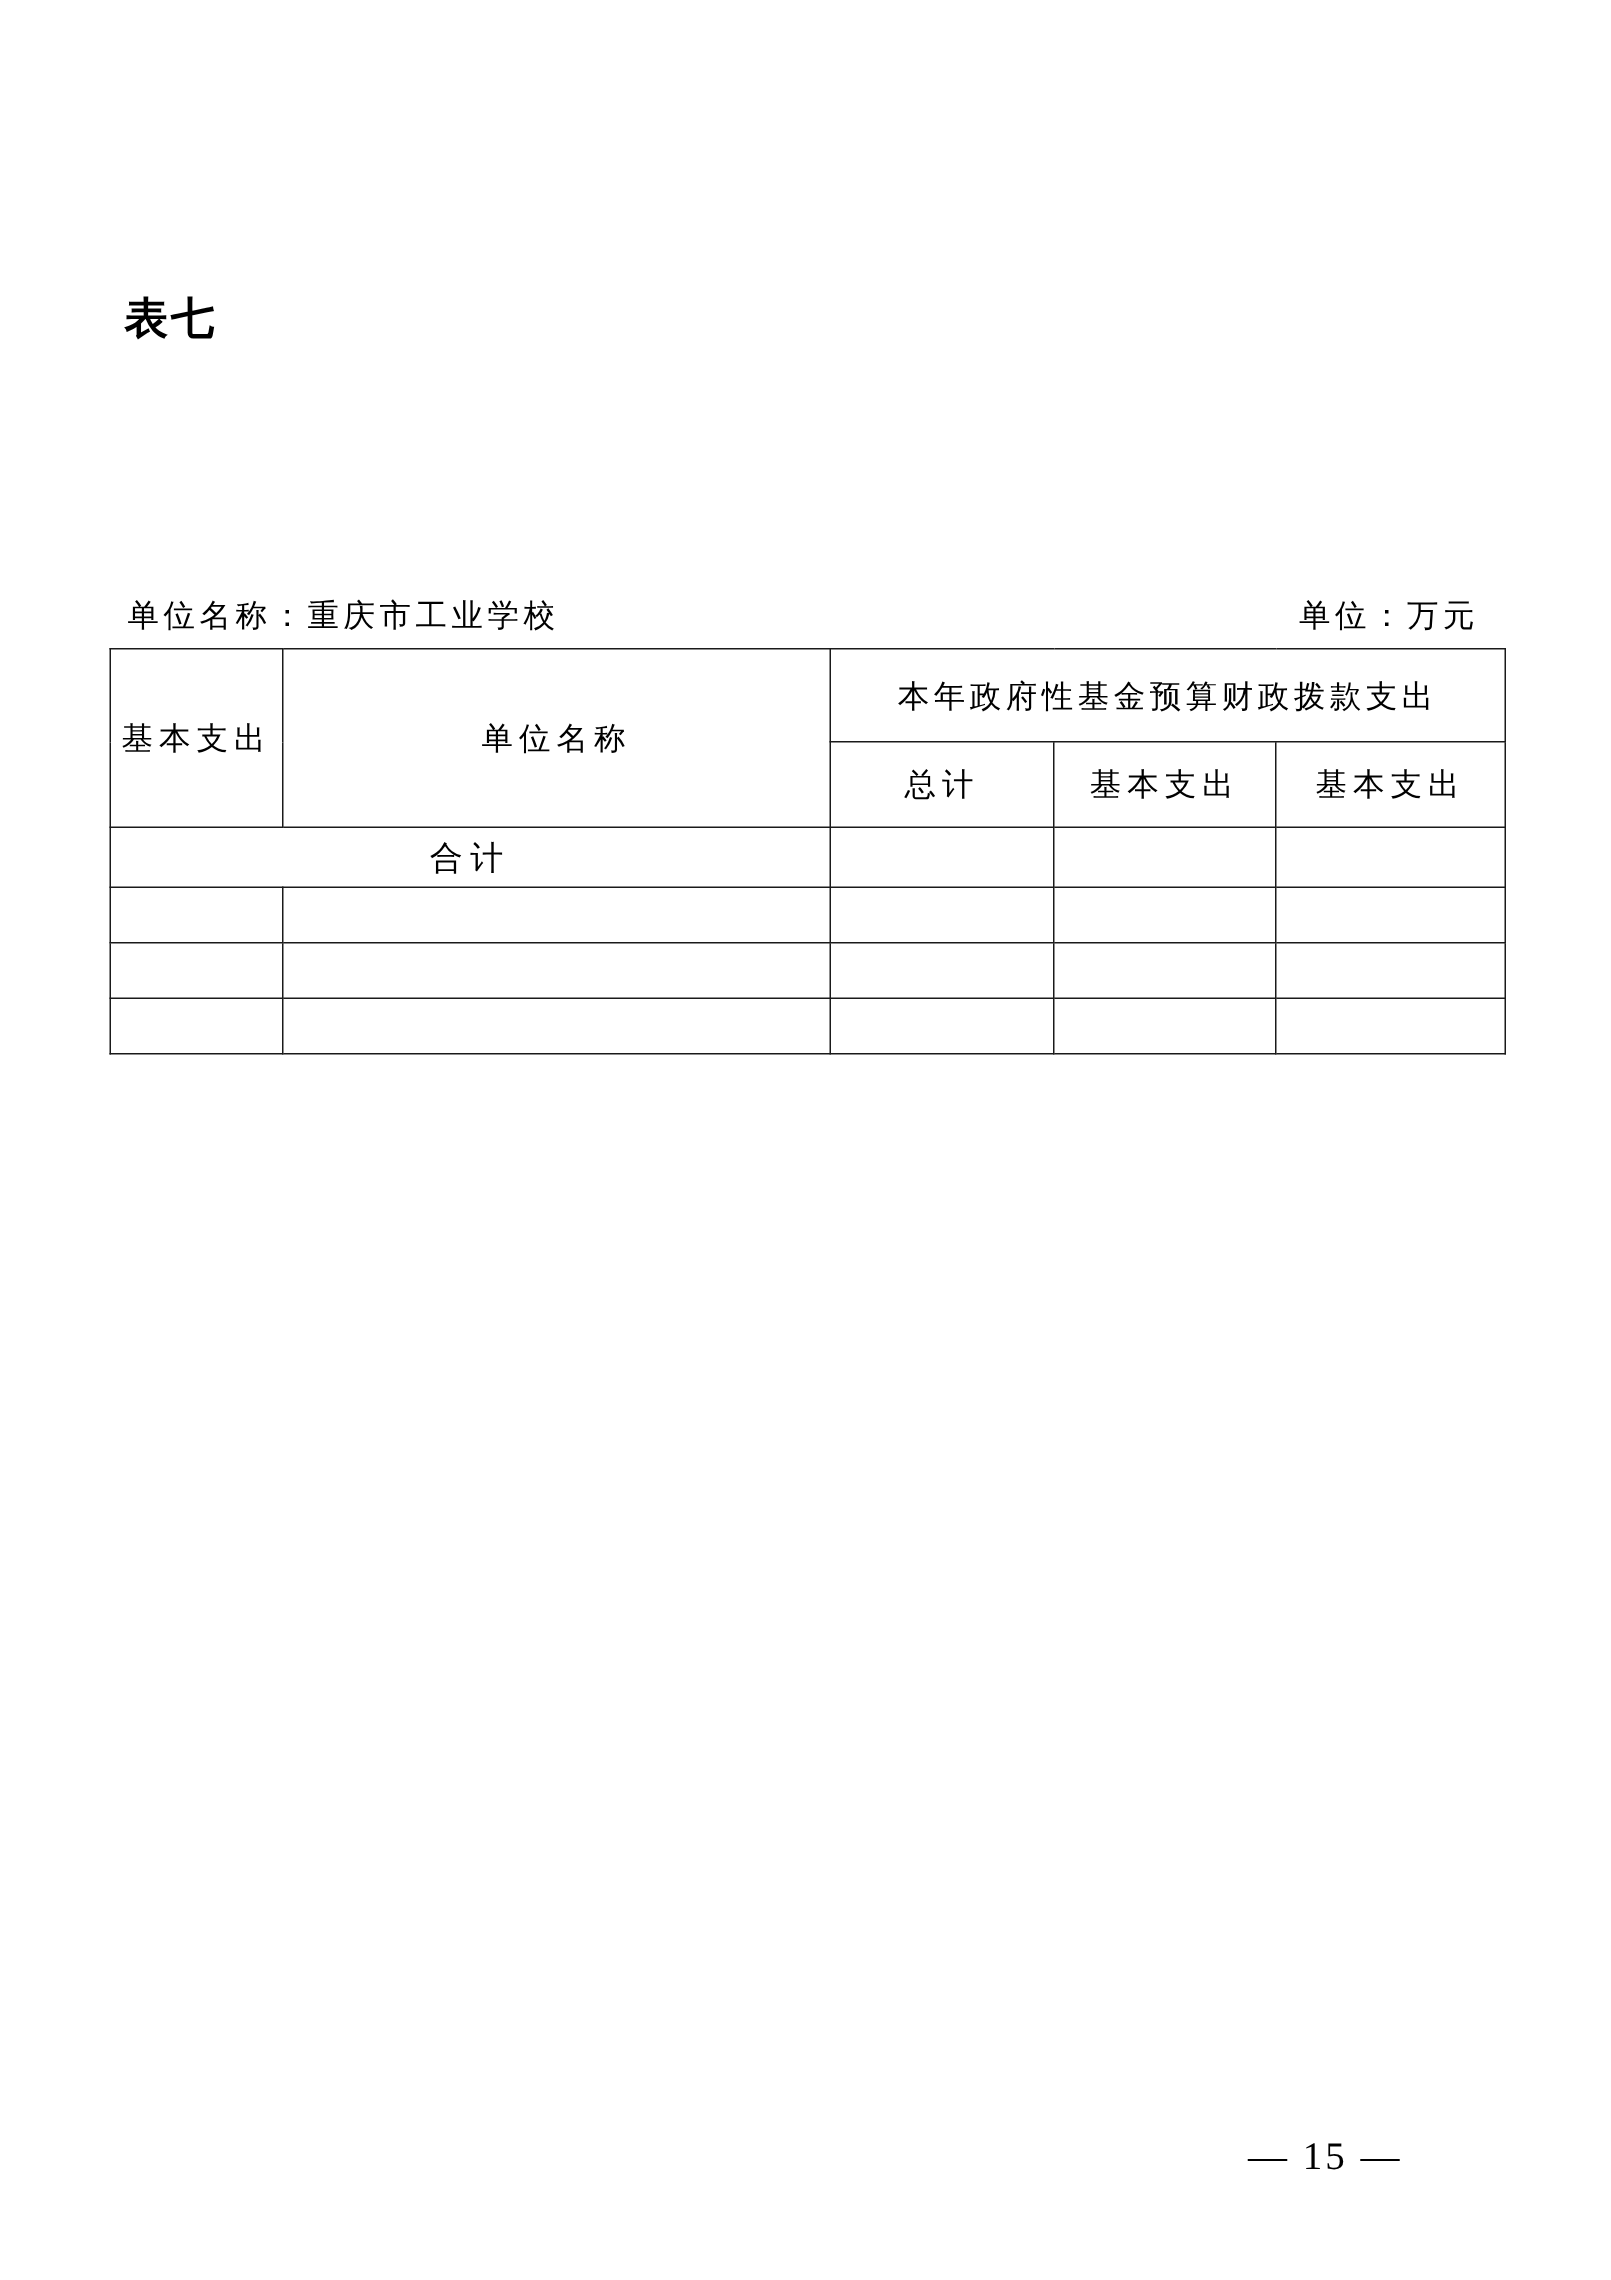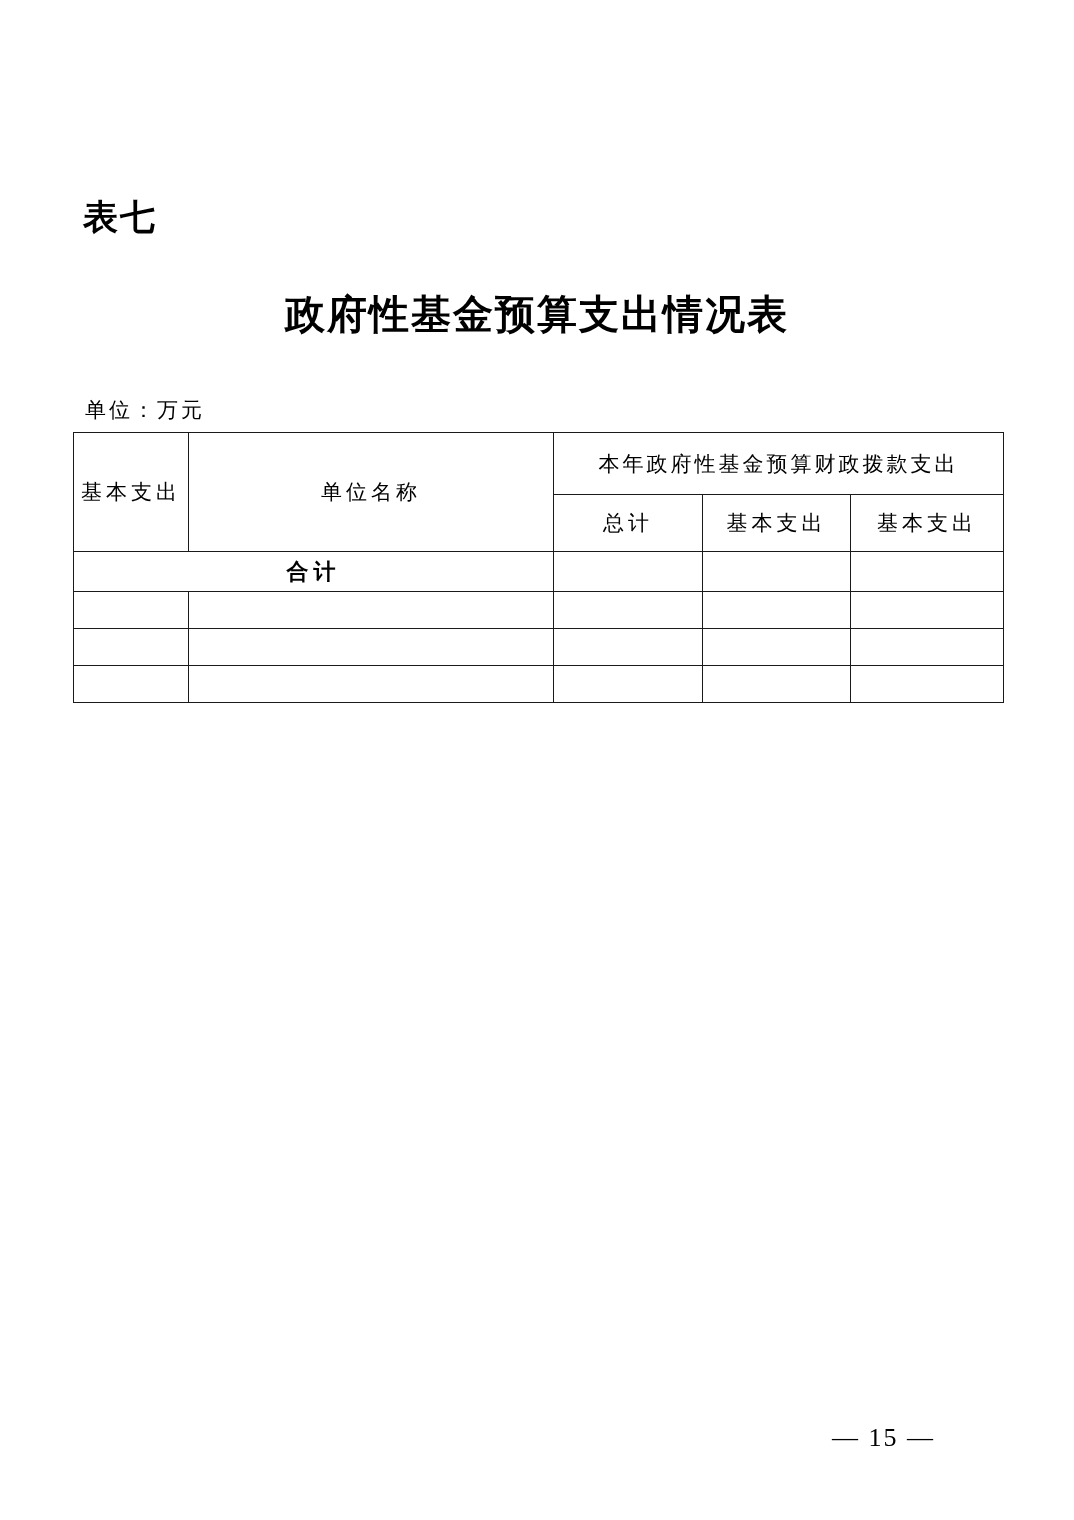--- a/index.html
+++ b/index.html
@@ -15,21 +15,21 @@
     color: #000000;
     font-family: "Liberation Serif", "DejaVu Serif", serif;
     overflow: hidden;
   }
   .sheet-label {
     position: absolute;
     left: 83px;
     top: 196px;
     font-family: "Liberation Sans", "DejaVu Sans", sans-serif;
     font-weight: bold;
-    font-size: 35px;
+    font-size: 29px;
     letter-spacing: 2px;
     line-height: 1.2;
   }
   .doc-title {
     position: absolute;
     left: 0;
     right: 0;
     top: 291px;
     margin: 0;
     text-align: center;
@@ -68,21 +68,21 @@
     letter-spacing: 4px;
     font-family: "Liberation Serif", "DejaVu Serif", serif;
   }
   tr.header-row-1 { height: 62px; }
   tr.header-row-2 { height: 57px; }
   tr.total-row    { height: 40px; }
   tr.data-row     { height: 37px; }
   th.group-header { letter-spacing: 3px; text-align: center; }
   td.total-label {
     font-family: "Liberation Sans", "DejaVu Sans", sans-serif;
-    font-weight: bold;
+    font-weight: normal;
     font-size: 22px;
     letter-spacing: 5px;
   }
   .note {
     position: absolute;
     left: 0;
     right: 0;
     top: 711px;
     text-align: center;
     font-size: 22px;
@@ -97,23 +97,23 @@
     letter-spacing: 2px;
   }
 </style>
 </head>
 <body>
 
 <div class="page">
 
   <div class="sheet-label">表七</div>
 
-  <h1 class="doc-title">政府性基金预算支出情况表</h1>
 
   <div class="unit-row">
+    <span>单位名称：重庆市工业学校</span>
     <span>单位：万元</span>
   </div>
 
   <table class="budget-table">
     <colgroup>
       <col style="width:115px">
       <col style="width:365px">
       <col style="width:149px">
       <col style="width:148px">
       <col style="width:153px">

